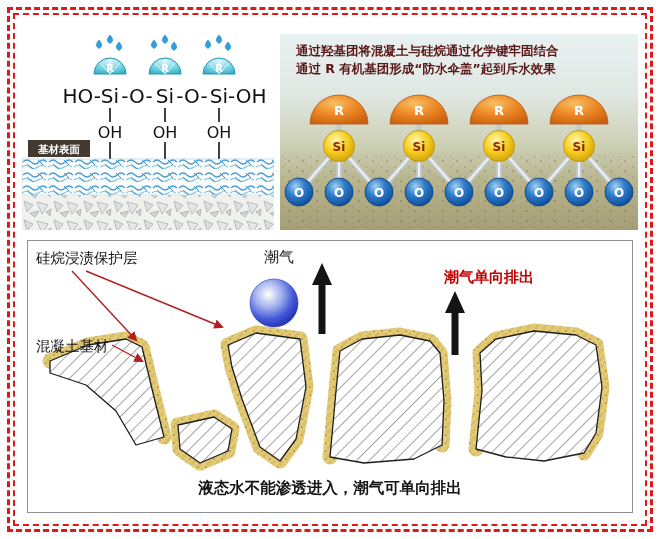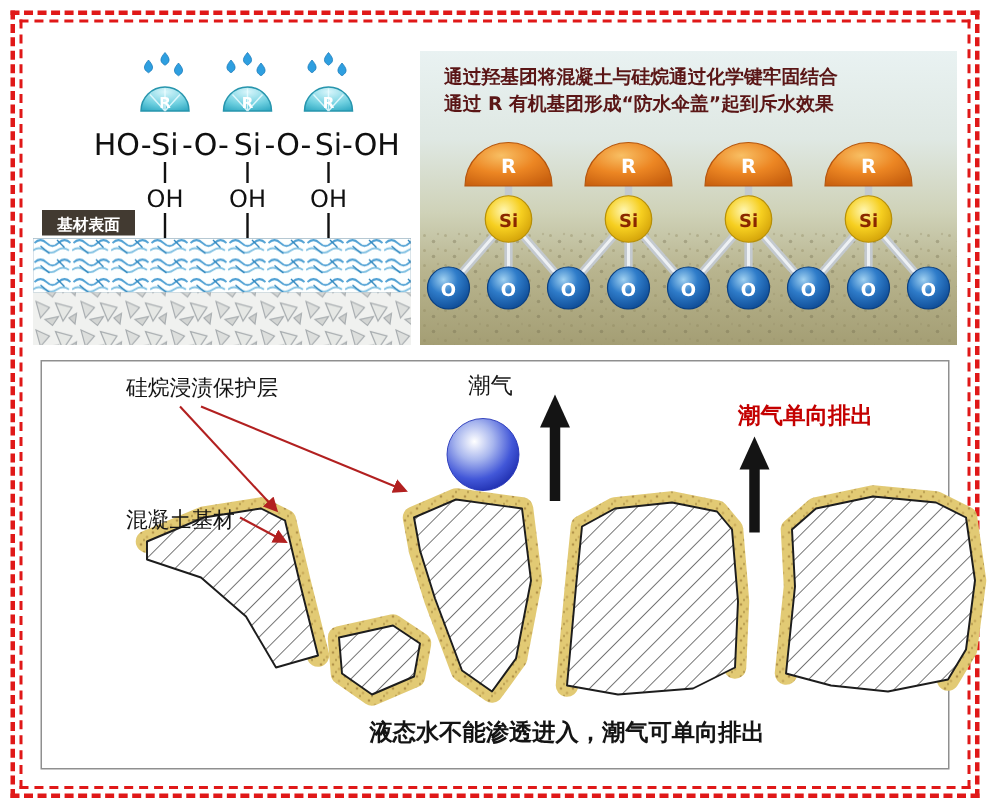--- a/index.html
+++ b/index.html
@@ -3,21 +3,21 @@
 <meta charset="utf-8">
 <style>
   html,body{margin:0;padding:0;background:#ffffff;}
   .stage{position:relative;width:660px;height:539px;background:#ffffff;overflow:hidden;
          font-family:"DejaVu Sans",sans-serif;}
   .frame-outer{position:absolute;inset:7px;border:3px dashed #e01818;pointer-events:none;}
   .frame-inner{position:absolute;inset:13px;border:2px dashed #e01818;pointer-events:none;}
   .panel-tl{position:absolute;left:22px;top:28px;}
   .panel-tr{position:absolute;left:280px;top:34px;}
   .panel-bottom{position:absolute;left:27px;top:240px;width:606px;height:273px;
-                background:#ffffff;border:1px solid #8f8f8f;box-sizing:border-box;padding-left:48px;}
+                background:#ffffff;border:1px solid #8f8f8f;box-sizing:border-box;}
   svg{display:block;}
   svg text{font-family:"DejaVu Sans",sans-serif;}
   .sand{fill:none;stroke:url(#sand);stroke-width:15;stroke-linejoin:round;stroke-linecap:round;}
   .chunk{fill:url(#hatch);stroke:#1d1d1d;stroke-width:1.3;stroke-linejoin:round;}
   .redline{stroke:#b22020;stroke-width:1.4;}
   .bond{stroke:#c3c9cf;stroke-width:5.5;stroke-linecap:round;fill:none;}
   .bondhi{stroke:#eef1f4;stroke-width:2;stroke-linecap:round;fill:none;}
 </style>
 </head>
 <body>

